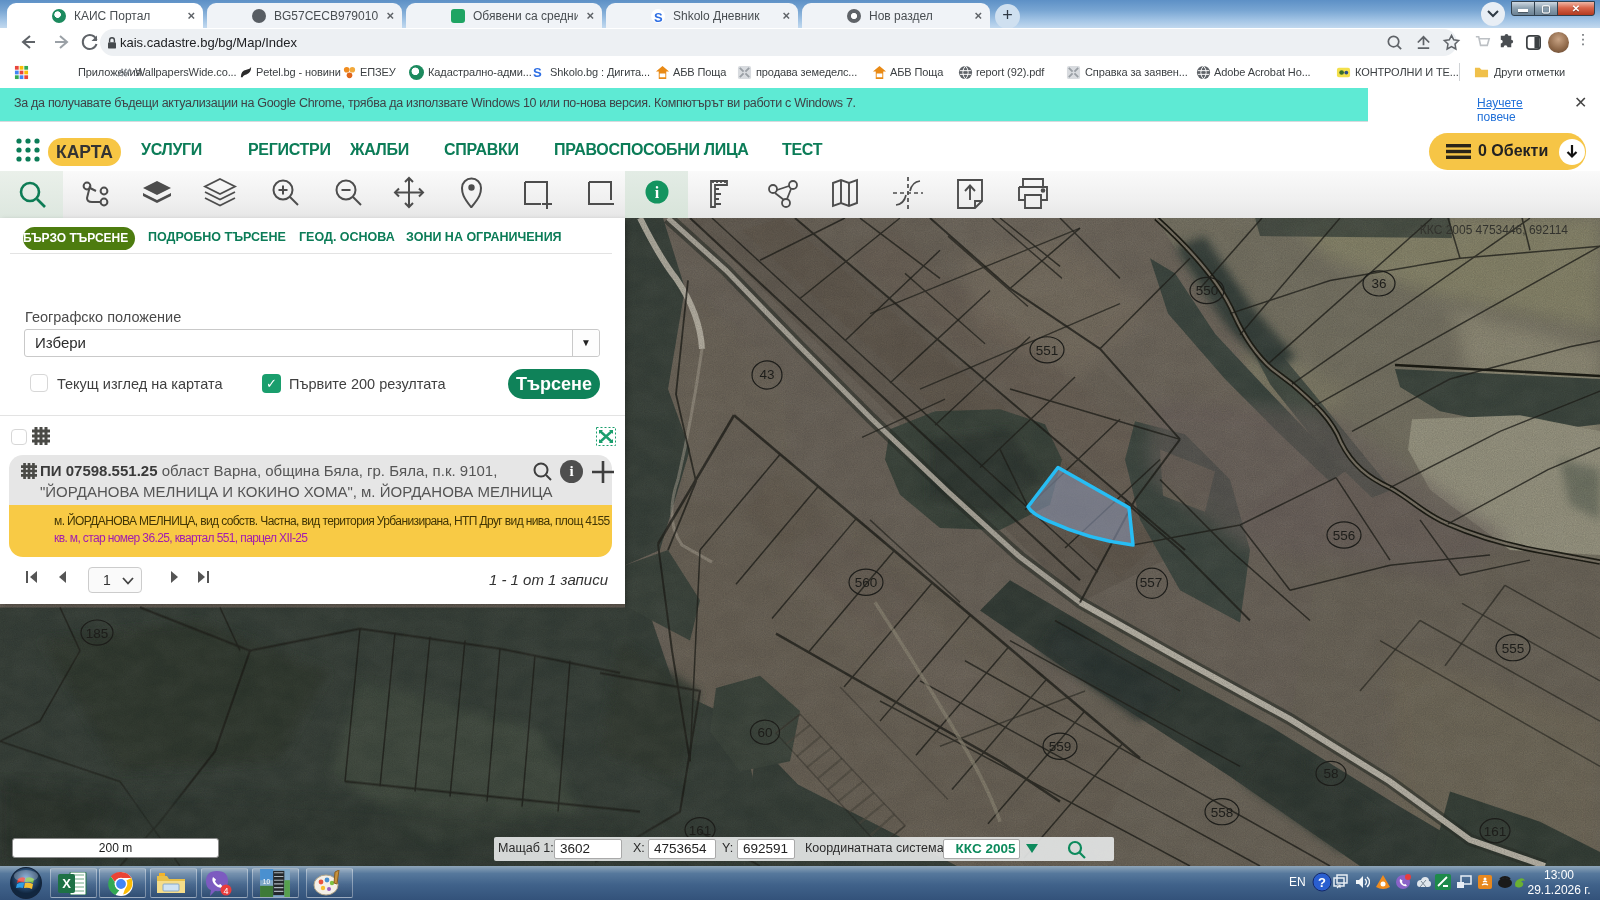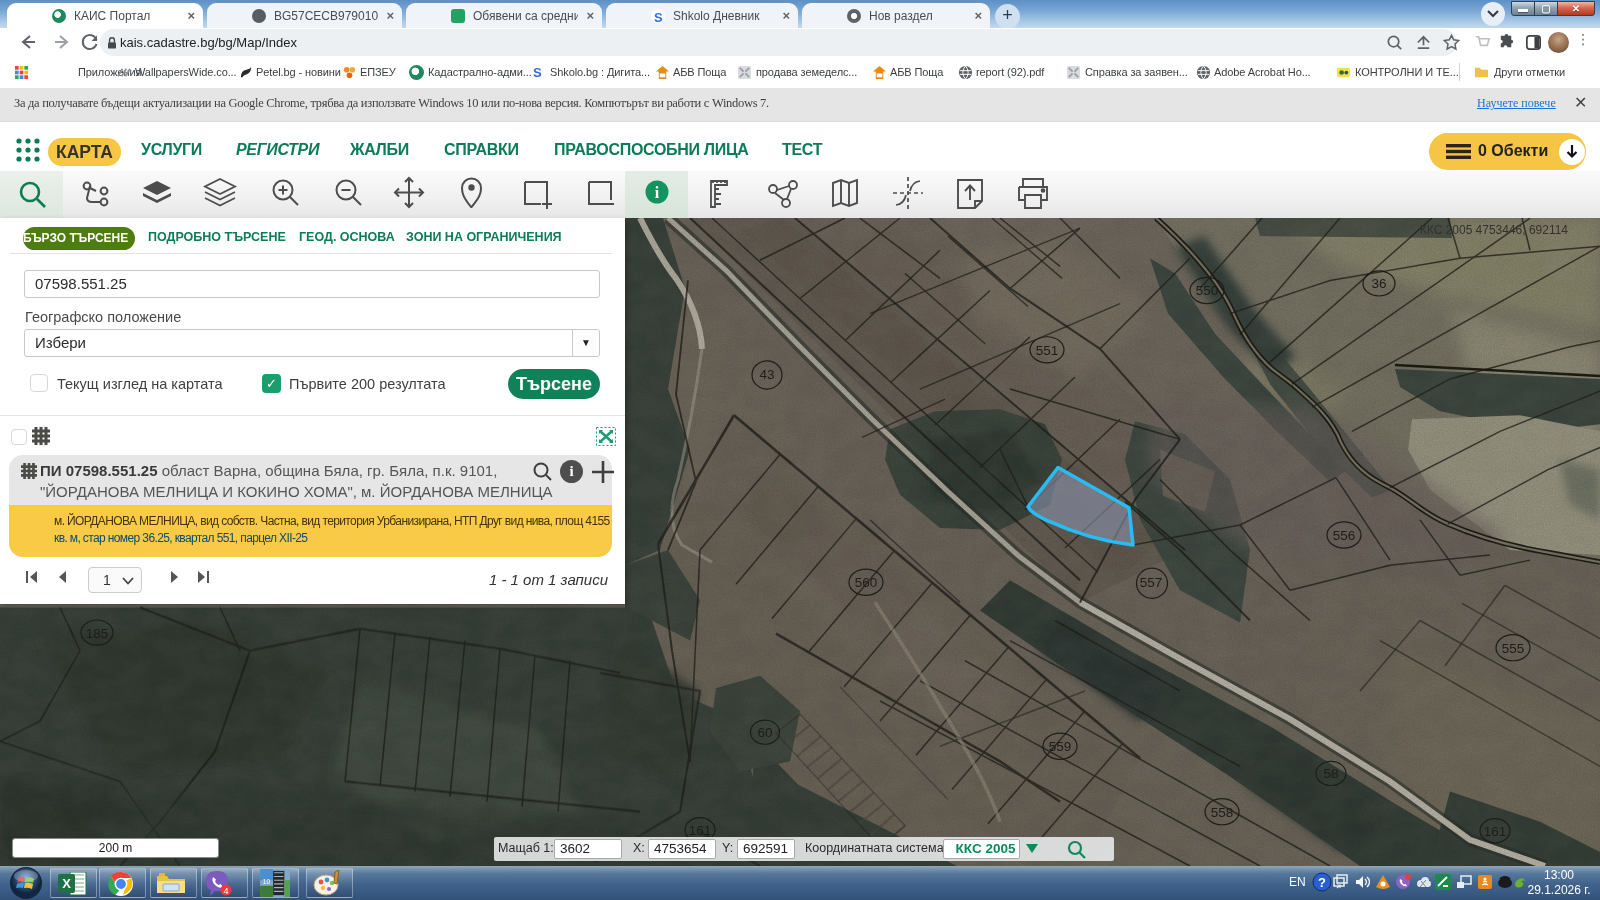--- a/index.html
+++ b/index.html
@@ -30,21 +30,21 @@
   #omni { position:absolute; left:100px; top:1px; width:1357px; height:27px; border-radius:14px; background:#edf0f3; }
   #urltxt { position:absolute; left:20px; top:6px; font-size:13px; color:#202124; }
   .oicon { position:absolute; top:4px; width:19px; height:19px; }
 
   
   #bkm { position:absolute; left:0; top:57px; width:1600px; height:31px; background:#fff; font-size:11px; letter-spacing:-0.1px; color:#3c4043; }
   .bi { position:absolute; top:8px; width:15px; height:15px; border-radius:3px; }
   .bt { position:absolute; top:9px; white-space:nowrap; }
 
   
-  #notice { position:absolute; left:0; top:88px; width:1600px; height:34px; background:#e5e5e5; border-bottom:1px solid #d7dade;font-family:Liberation Serif, serif; }
+  #notice { position:absolute; left:0; top:88px; width:1368px; height:34px; background:#5eead4; border-bottom:1px solid #d7dade; }
   #notice .msg { position:absolute; left:14px; top:8px; font-size:12.5px; letter-spacing:-0.3px; color:#3f4246; }
   #notice a { position:absolute; left:1477px; top:8px; font-size:12px; color:#1f6fd8; text-decoration:underline; }
   #notice .x { position:absolute; left:1574px; top:5px; font-size:16px; color:#444; }
 
   
   #gnav { position:absolute; left:0; top:122px; width:1600px; height:49px; background:#fff; }
   .mitem { position:absolute; top:19px; font-size:16px; font-weight:bold; color:#0b7c57; letter-spacing:-0.3px; }
   #karta { position:absolute; left:48px; top:16px; width:73px; height:28px; background:#f7c644; border-radius:14px; color:#333; font-size:17.5px; font-weight:bold; text-align:center; line-height:28px; }
   #objpill { position:absolute; left:1429px; top:11px; width:157px; height:37px; background:#f6c546; border-radius:19px; }
   #objpill .txt { position:absolute; left:49px; top:9px; font-size:16px; font-weight:bold; color:#222; }
@@ -70,21 +70,21 @@
   .cbg { position:absolute; width:19px; height:19px; border-radius:4px; background:#1a9e6d; color:#fff; text-align:center; line-height:19px; font-size:13px; }
   .cblab { position:absolute; font-size:14.5px; color:#3f3f3f; }
   #searchbtn { position:absolute; left:508px; top:151px; width:92px; height:30px; background:#0f8259; border-radius:15px; color:#fff; font-size:18px; font-weight:bold; text-align:center; line-height:30px; }
   #psep { position:absolute; left:0; top:197px; width:625px; height:1px; background:#e3e3e3; }
   #resgray { position:absolute; left:9px; top:237px; width:603px; height:50px; background:#e6e6e6; border-radius:14px 14px 0 0; }
   #resyellow { position:absolute; left:9px; top:287px; width:603px; height:52px; background:#f8ca45; border-radius:0 0 14px 14px; overflow:hidden; }
   #resgray .l1 { position:absolute; left:31px; top:7px; font-size:15px; color:#555; white-space:nowrap; }
   #resgray .l1 b { color:#3a3a3a; }
   #resgray .l2 { position:absolute; left:31px; top:28px; font-size:15px; color:#555; white-space:nowrap; }
   #resyellow .l1 { position:absolute; left:45px; top:9px; font-size:12px; letter-spacing:-0.62px; color:#413505; white-space:nowrap; }
-  #resyellow .l2 { position:absolute; left:45px; top:26px; font-size:12px; letter-spacing:-0.62px; color:#0c4a6e; white-space:nowrap; }
+  #resyellow .l2 { position:absolute; left:45px; top:26px; font-size:12px; letter-spacing:-0.62px; color:#a21caf; white-space:nowrap; }
   #pgrow { position:absolute; left:0; top:339px; width:625px; height:47px; }
   #pgsel { position:absolute; left:88px; top:10px; width:54px; height:26px; border:1px solid #ccc; border-radius:4px; background:#fafafa; font-size:14px; color:#333; }
   #pgtext { position:absolute; right:17px; top:14px; font-size:15px; color:#333;font-style:italic; }
 
   
   #scalebox { position:absolute; left:12px; top:838px; width:207px; height:20px; background:#fff; border:1px solid #8a8a8a; border-radius:3px; font-size:12px; color:#1a1a1a; text-align:center; line-height:18px; }
   #coordbar { position:absolute; left:494px; top:837px; width:620px; height:24px; background:rgba(228,230,230,0.92); border-radius:2px; font-size:12.5px; color:#2a2a2a; }
   .cinput { position:absolute; top:2px; height:20px; background:#fff; border:1px solid #a9a9a9; border-radius:2px; font-size:13.5px; color:#222; line-height:18px; padding-left:5px; }
   .clab { position:absolute; top:4px; }
 
@@ -277,21 +277,21 @@
         <circle cx="4" cy="13" r="2.6"></circle>
           <circle cx="13" cy="13" r="2.6"></circle>
           <circle cx="22" cy="13" r="2.6"></circle>
         <circle cx="4" cy="22" r="2.6"></circle>
           <circle cx="13" cy="22" r="2.6"></circle>
           <circle cx="22" cy="22" r="2.6"></circle>
       </g>
     </svg>
     <div id="karta">КАРТА</div>
     <div class="mitem" style="left:141px;">УСЛУГИ</div>
-    <div class="mitem" style="left:236px;font-style:italic;">РЕГИСТРИ</div>
+    <div class="mitem" style="left:248px;">РЕГИСТРИ</div>
     <div class="mitem" style="left:350px;">ЖАЛБИ</div>
     <div class="mitem" style="left:444px;">СПРАВКИ</div>
     <div class="mitem" style="left:554px;">ПРАВОСПОСОБНИ ЛИЦА</div>
     <div class="mitem" style="left:782px;">ТЕСТ</div>
     <div id="objpill">
       <svg class="abs" style="left:17px; top:11px;" width="25" height="15">
           <rect x="0" y="0" width="25" height="3.4" fill="#2a2519"></rect>
           <rect x="0" y="5.8" width="25" height="3.4" fill="#2a2519"></rect>
           <rect x="0" y="11.6" width="25" height="3.4" fill="#2a2519"></rect>
         </svg>
@@ -655,21 +655,20 @@
     <text x="1568" y="16" font-size="12" fill="#33332e" text-anchor="end">ККС 2005 4753446, 692114</text>
   </svg>
   </div>
 
   <div id="panel">
     <div id="ptab1">БЪРЗО ТЪРСЕНЕ</div>
     <div class="ptab" style="left:148px;">ПОДРОБНО ТЪРСЕНЕ</div>
     <div class="ptab" style="left:299px;">ГЕОД. ОСНОВА</div>
     <div class="ptab" style="left:406px;">ЗОНИ НА ОГРАНИЧЕНИЯ</div>
     <div class="abs" style="left:10px; top:35px; width:602px; height:1px; background:#e3e3e3;"></div>
-    <div id="pinput">07598.551.25</div>
     <div id="plabel">Географско положение</div>
     <div id="pselect">Избери<div id="pselbtn">▼</div></div>
     <div class="cb" style="left:30px; top:156px;"></div>
     <div class="cblab" style="left:57px; top:158px;">Текущ изглед на картата</div>
     <div class="cbg" style="left:262px; top:156px;">✓</div>
     <div class="cblab" style="left:289px; top:158px;">Първите 200 резултата</div>
     <div id="searchbtn">Търсене</div>
     <div id="psep"></div>
     <div class="cb" style="left:11px; top:211px; width:16px; height:16px;"></div>
     <svg class="abs" style="left:32px; top:209px;" width="18" height="18" viewBox="0 0 18 18">

